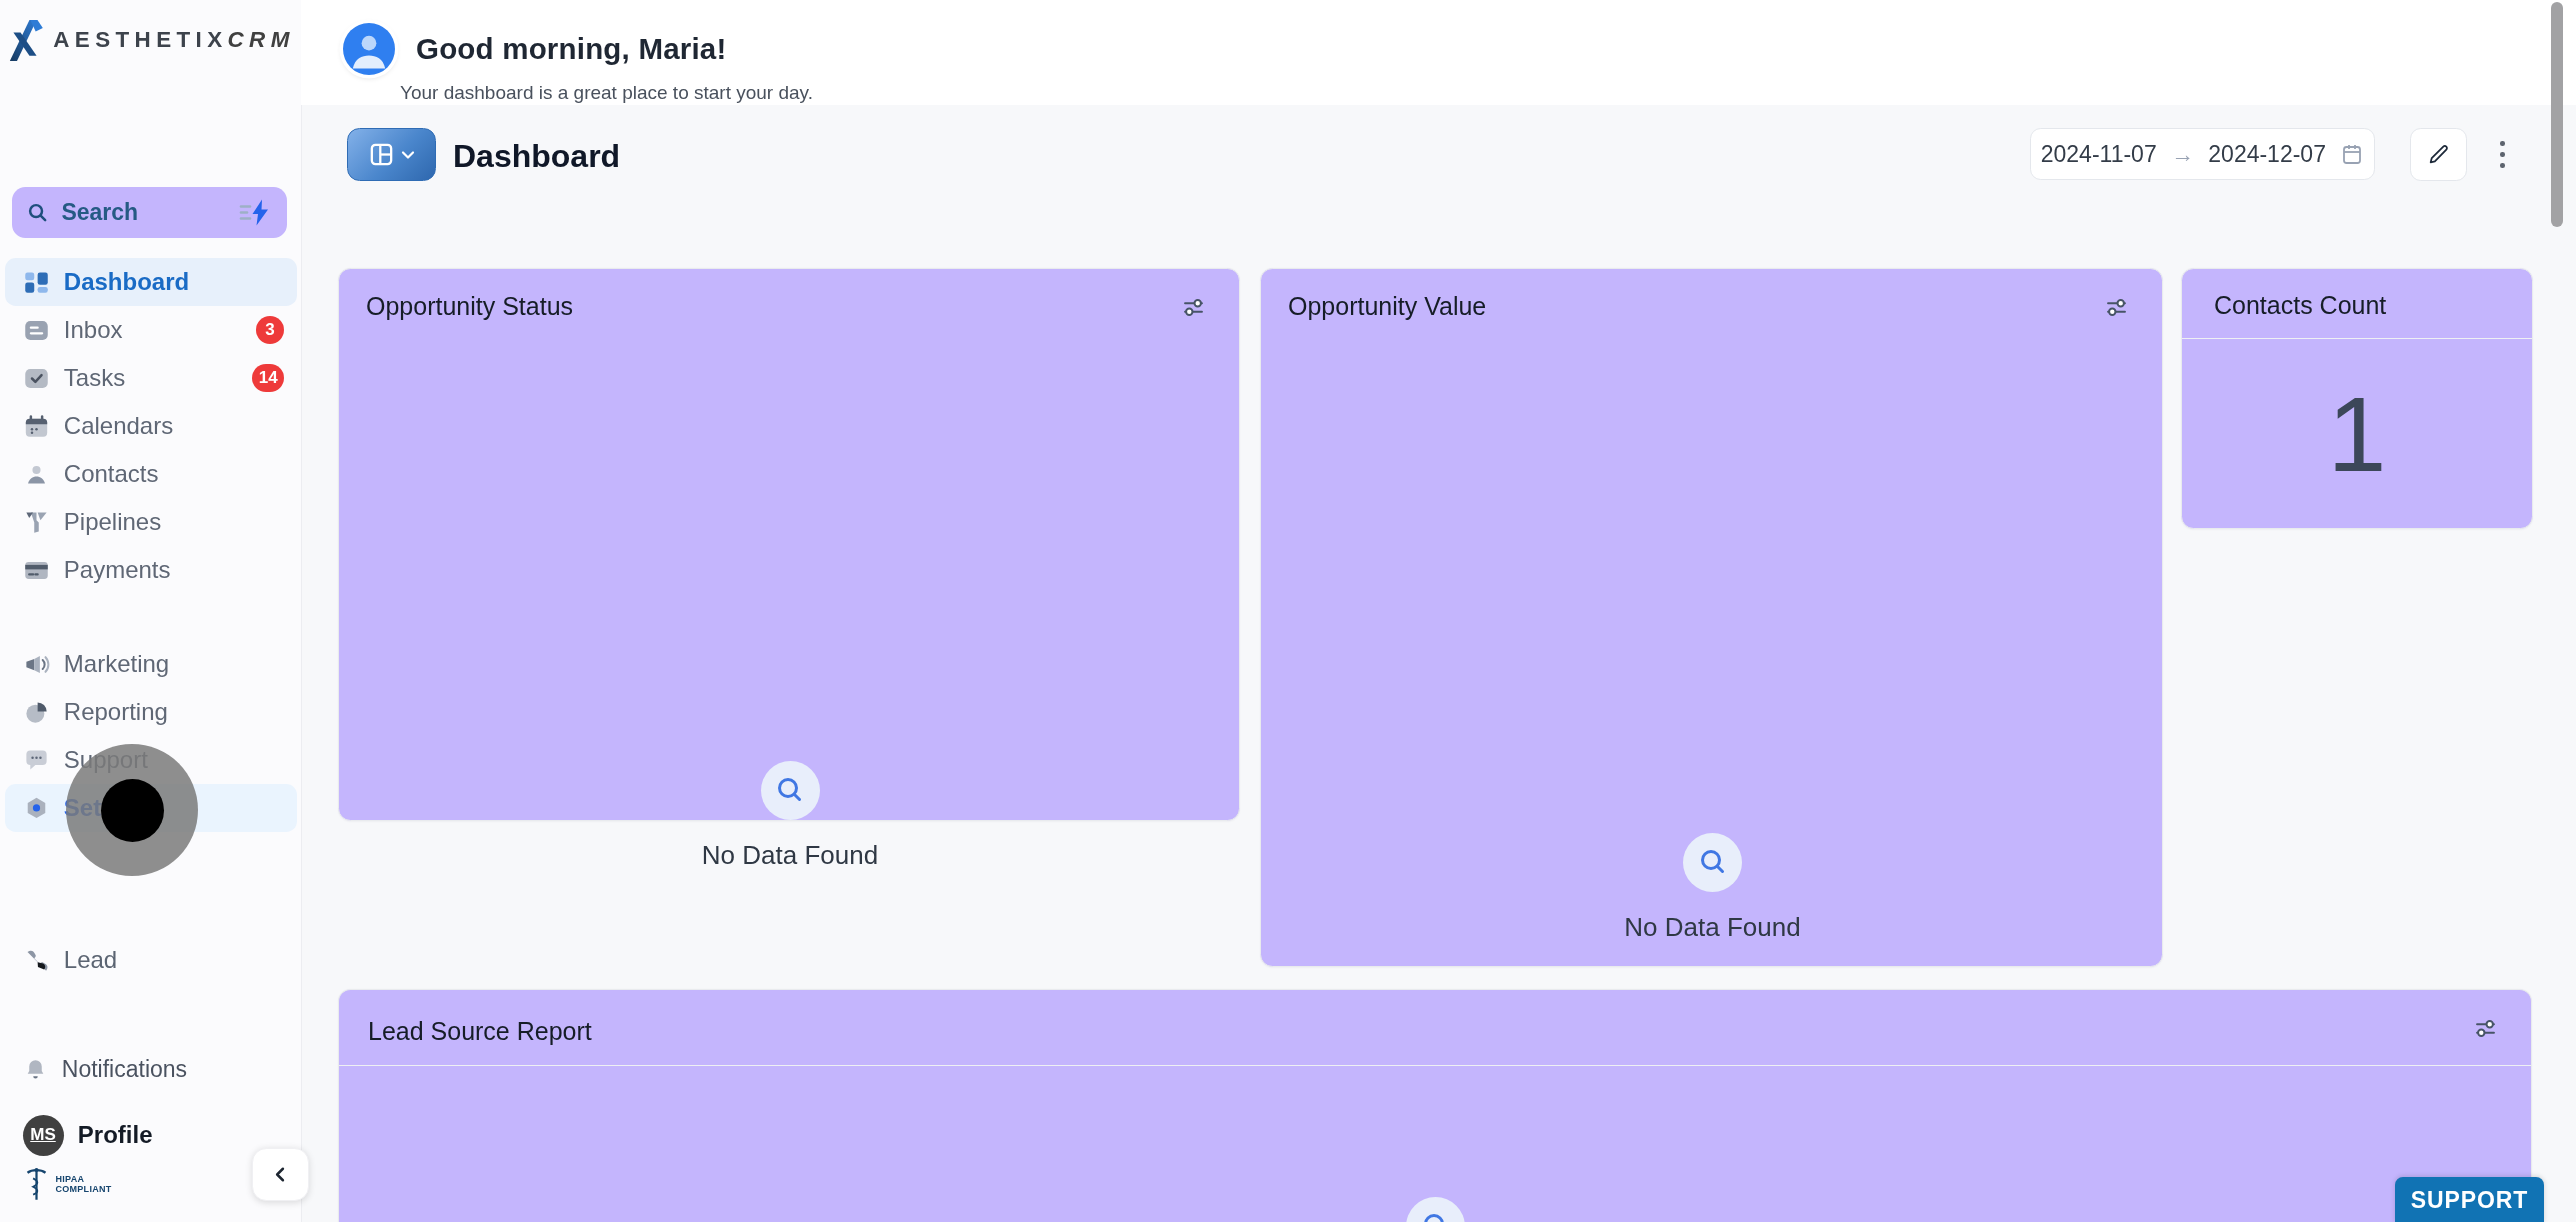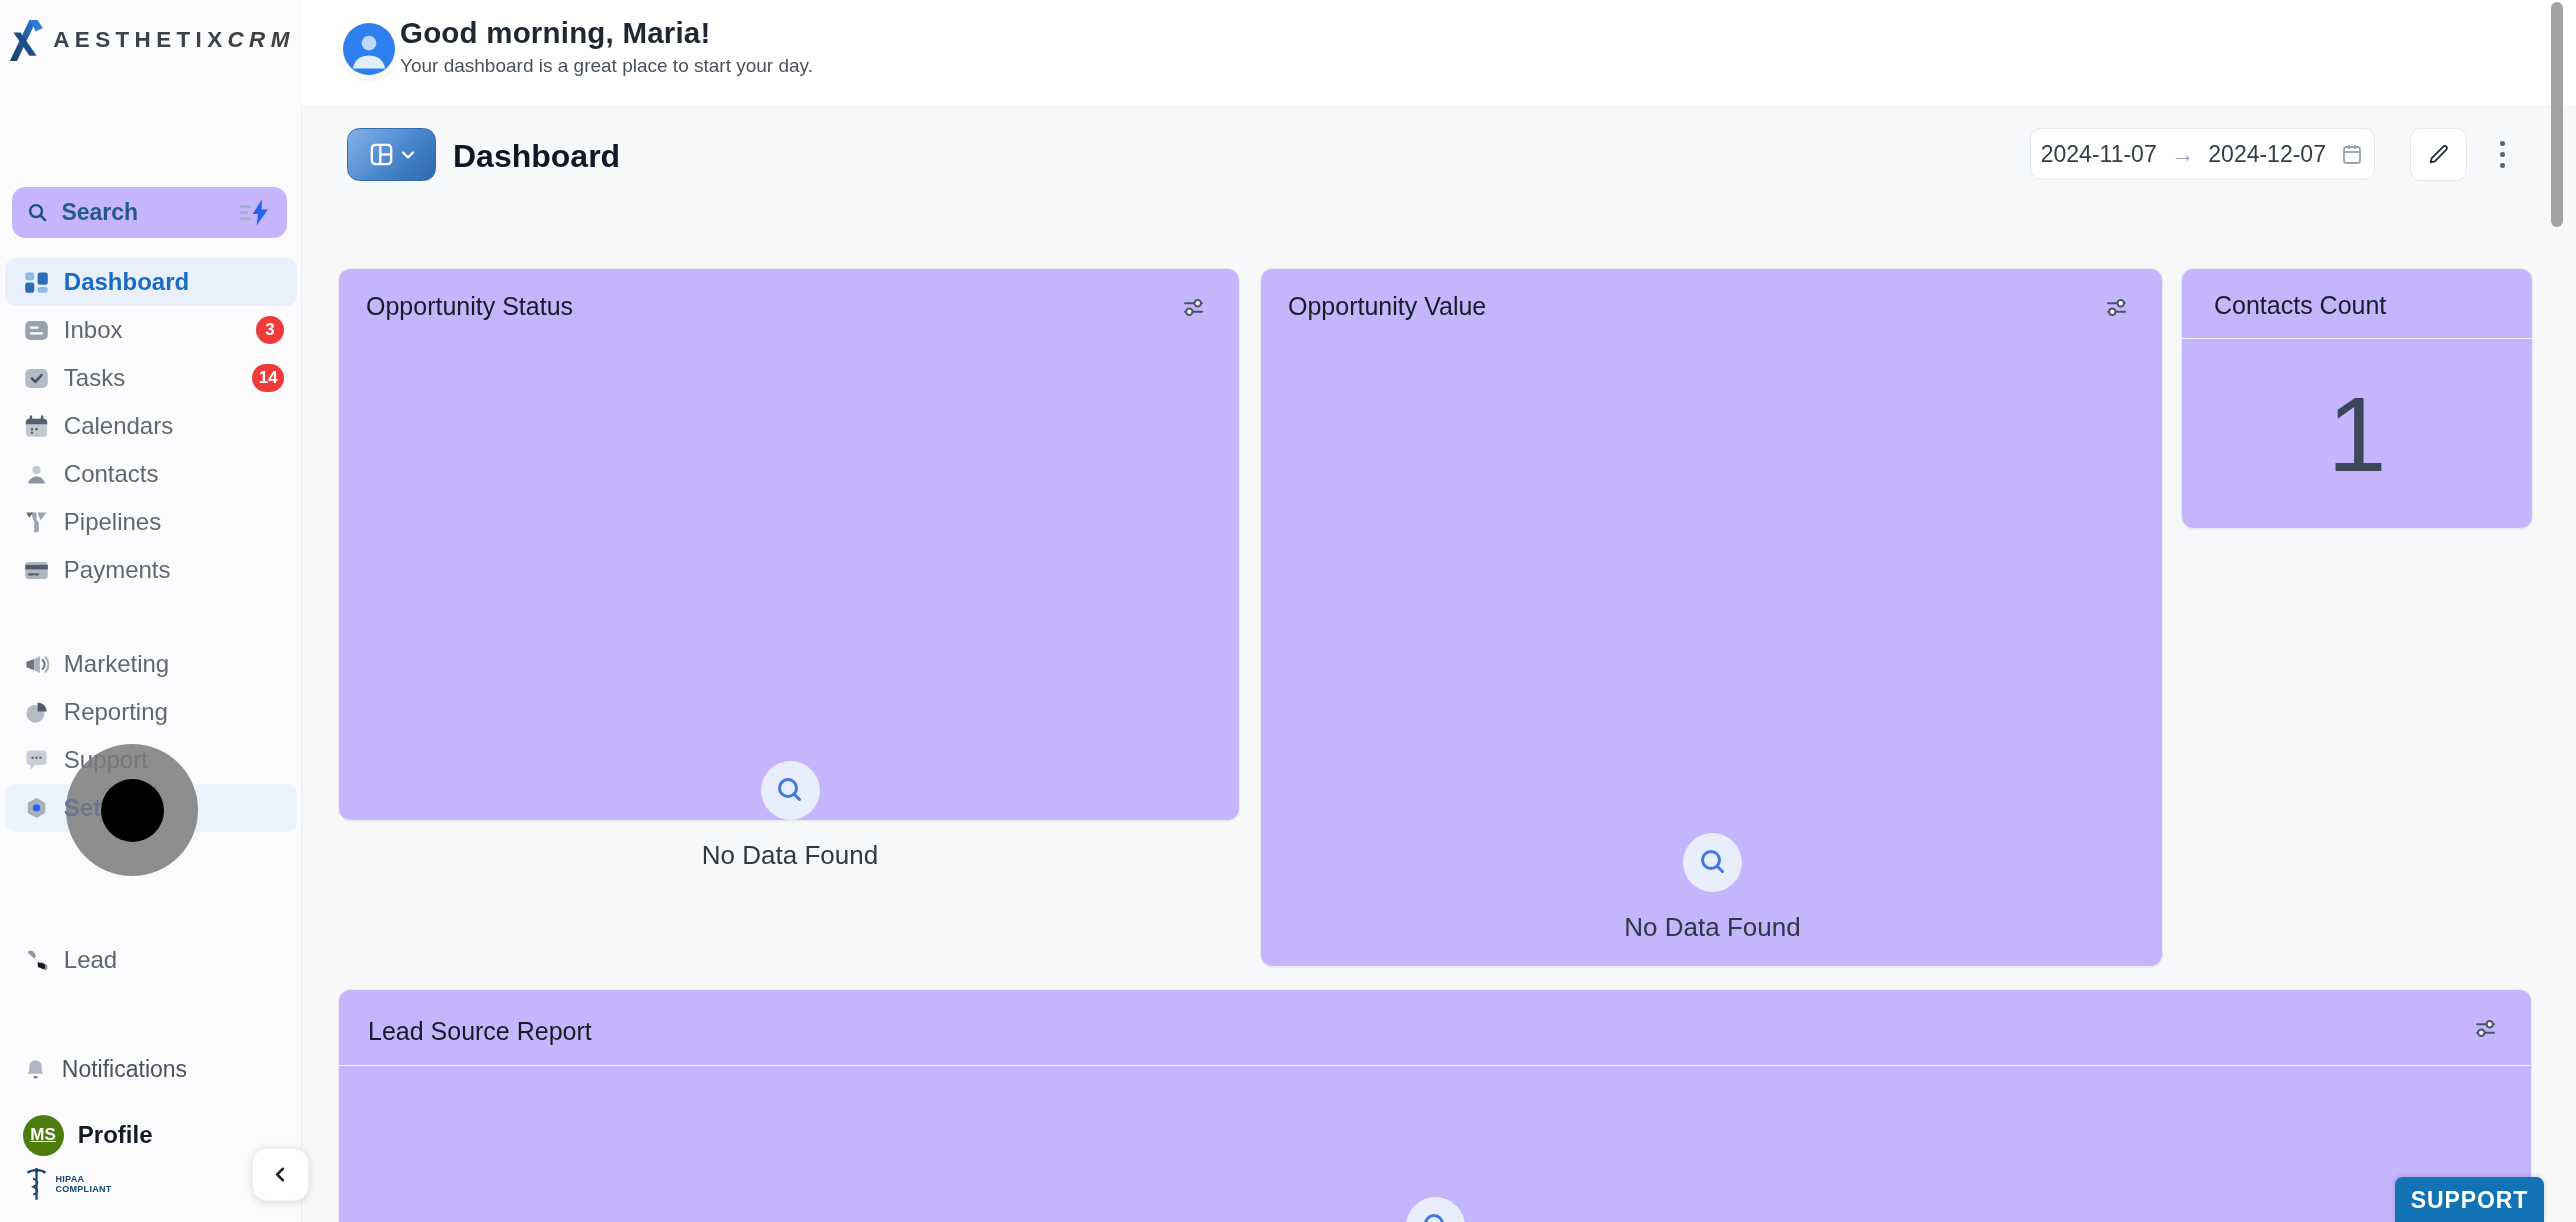--- a/index.html
+++ b/index.html
@@ -27,32 +27,32 @@
   .nav-row.active2{background:#eaf4fe;}
   .nav-row.active2 .label{color:#2563eb;font-weight:600;}
   .badge{margin-left:auto;min-width:28px;height:28px;border-radius:14.3px;background:#ee3a3a;color:#fff;font-size:17px;font-weight:700;display:flex;align-items:center;justify-content:center;padding:0 6.3px;box-sizing:border-box;}
   .bottom-row{position:absolute;left:4.5px;width:292px;height:48px;display:flex;align-items:center;gap:14.3px;padding:0 12.5px 0 18px;box-sizing:border-box;}
   .row-phone{top:936px;}
   .row-notif{top:1045px;}
   .row-profile{top:1109px;height:52px;}
   .row-profile .label{font-size:24px;font-weight:700;color:#141b26;}
   .row-notif .label{font-size:23px;color:#4a5260;}
   .row-phone .label{font-size:24px;color:#5b6472;}
-  .avatar-ms{width:41px;height:41px;border-radius:50%;background:#4d7c0f;color:#fff;font-size:17px;font-weight:700;display:flex;align-items:center;justify-content:center;text-decoration:underline;}
+  .avatar-ms{width:41px;height:41px;border-radius:50%;background:#404040;color:#fff;font-size:17px;font-weight:700;display:flex;align-items:center;justify-content:center;text-decoration:underline;}
   .hipaa{position:absolute;left:23px;top:1166px;display:flex;align-items:center;gap:5.4px;}
   .hipaa-text{font-size:9px;line-height:1.15;color:#16456e;font-weight:700;letter-spacing:0.3px;}
   .collapse-btn{position:absolute;left:252px;top:1148px;width:55px;height:51px;background:#fff;border:0.9px solid #f0f0f3;border-radius:14.3px;box-shadow:0 1.8px 7.2px rgba(0,0,0,.13);display:flex;align-items:center;justify-content:center;z-index:30;}
   .cursor-overlay{position:absolute;left:66px;top:744px;width:132px;height:132px;border-radius:50%;background:rgba(122,122,122,.85);z-index:40;}
   .cursor-overlay .dot{position:absolute;left:35px;top:35px;width:63px;height:63px;border-radius:50%;background:#000;}
 
   
   .header-band{position:absolute;left:301px;top:0;width:2275px;height:105px;background:#ffffff;}
   .hdr-avatar{position:absolute;left:343px;top:23px;width:52px;height:52px;border-radius:50%;background:#2f7ff0;box-shadow:0 0 0 3.6px #fff,0 1.8px 6.3px rgba(0,0,0,.22);overflow:hidden;}
   .greeting{position:absolute;left:400px;top:16px;}
-  .greeting h1{margin:0;font-size:29.5px;font-weight:800;color:#1f2733;letter-spacing:0.2px;}
+  .greeting h1{margin:16px;font-size:29.5px;font-weight:800;color:#1f2733;letter-spacing:0.2px;}
   .greeting .sub{margin-top:4.5px;font-size:19px;color:#49515d;}
 
   
   .layout-btn{position:absolute;left:347px;top:128px;width:89px;height:53px;border-radius:12.5px;background:linear-gradient(135deg,#83b1e9 0%,#4a86cc 55%,#2e67ae 100%);border:1.8px solid #2f6cb4;box-sizing:border-box;display:flex;align-items:center;justify-content:center;gap:3.6px;}
   .page-title{position:absolute;left:453px;top:138px;font-size:32px;font-weight:700;color:#101828;}
   .date-pill{position:absolute;left:2030px;top:128px;width:345px;height:52px;background:#fff;border:1.3px solid #e4e7ec;border-radius:10.7px;box-sizing:border-box;display:flex;align-items:center;justify-content:center;gap:14.3px;}
   .date-txt{font-size:23px;color:#333c48;}
   .range-sep{font-size:23px;color:#98a2b3;}
   .edit-btn{position:absolute;left:2410px;top:128px;width:57px;height:53px;background:#fff;border:1.3px solid #e4e7ec;border-radius:10.7px;box-sizing:border-box;display:flex;align-items:center;justify-content:center;}
   .kebab-btn{position:absolute;left:2483px;top:128px;width:39px;height:53px;display:flex;flex-direction:column;align-items:center;justify-content:center;gap:6.3px;}

